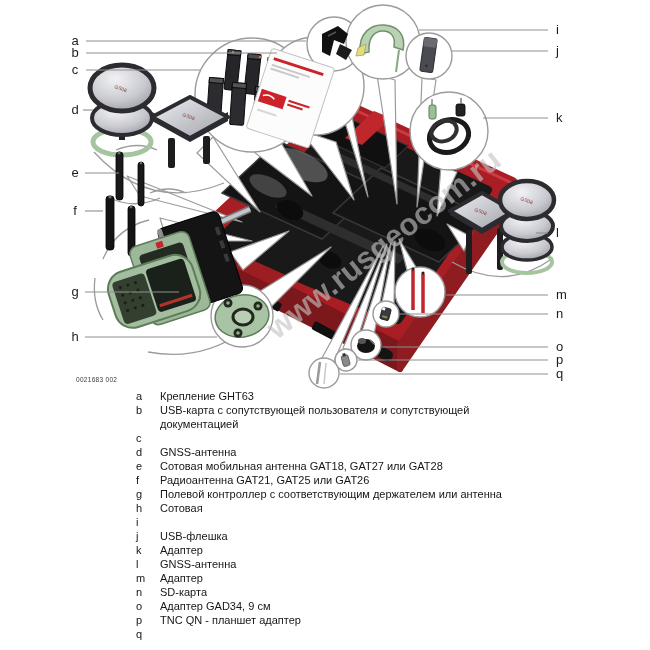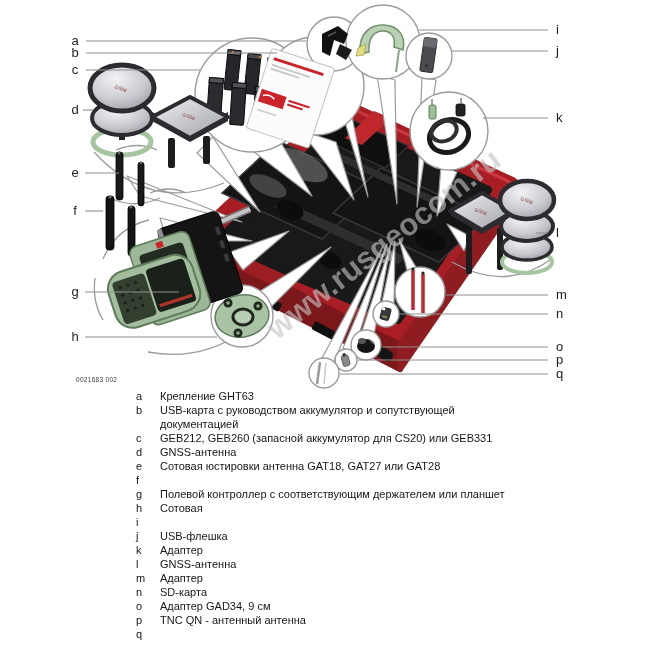--- a/index.html
+++ b/index.html
@@ -341,41 +341,41 @@
 
 <div class="figno">0021683 002</div>
 
 <div class="legend">
   <div class="lrow">
         <span class="ll">a</span>
         <span class="lt">Крепление GHT63</span>
       </div>
   <div class="lrow">
         <span class="ll">b</span>
-        <span class="lt">USB-карта с руководством аккумулятор и сопутствующей
+        <span class="lt">USB-карта с сопутствующей пользователя и сопутствующей
 документацией</span>
       </div>
   <div class="lrow">
         <span class="ll">c</span>
-        <span class="lt">GEB212, GEB260 (запасной аккумулятор для CS20) или GEB331</span>
       </div>
   <div class="lrow">
         <span class="ll">d</span>
         <span class="lt">GNSS-антенна</span>
       </div>
   <div class="lrow">
         <span class="ll">e</span>
-        <span class="lt">Сотовая юстировки антенна GAT18, GAT27 или GAT28</span>
+        <span class="lt">Сотовая мобильная антенна GAT18, GAT27 или GAT28</span>
       </div>
   <div class="lrow">
         <span class="ll">f</span>
+        <span class="lt">Радиоантенна GAT21, GAT25 или GAT26</span>
       </div>
   <div class="lrow">
         <span class="ll">g</span>
-        <span class="lt">Полевой контроллер с соответствующим держателем или планшет</span>
+        <span class="lt">Полевой контроллер с соответствующим держателем или антенна</span>
       </div>
   <div class="lrow">
         <span class="ll">h</span>
         <span class="lt">Сотовая</span>
       </div>
   <div class="lrow">
         <span class="ll">i</span>
       </div>
   <div class="lrow">
         <span class="ll">j</span>
@@ -396,20 +396,20 @@
   <div class="lrow">
         <span class="ll">n</span>
         <span class="lt">SD-карта</span>
       </div>
   <div class="lrow">
         <span class="ll">o</span>
         <span class="lt">Адаптер GAD34, 9 см</span>
       </div>
   <div class="lrow">
         <span class="ll">p</span>
-        <span class="lt">TNC QN - антенный антенна</span>
+        <span class="lt">TNC QN - планшет адаптер</span>
       </div>
   <div class="lrow">
         <span class="ll">q</span>
       </div>
 </div>
 
 </div>
 
 </body></html>

